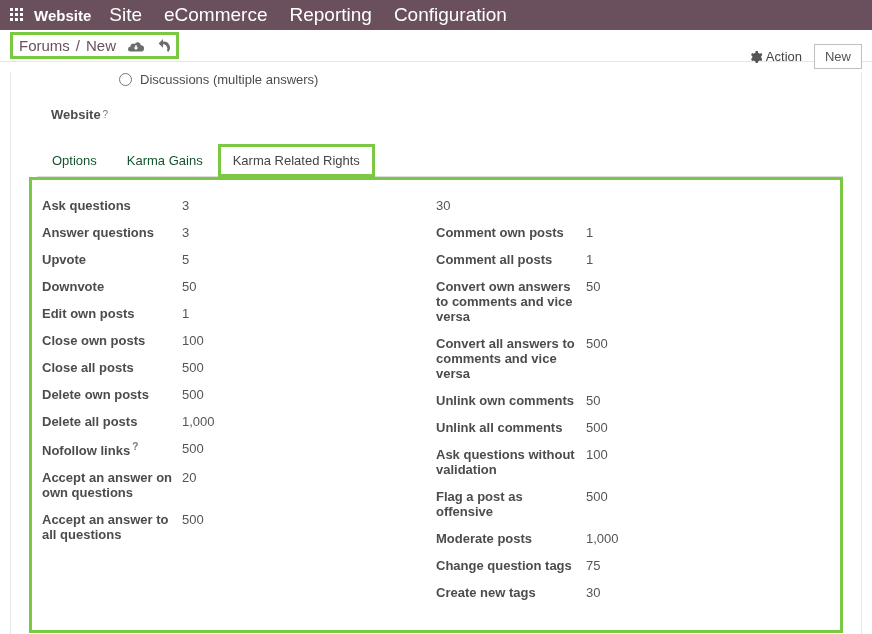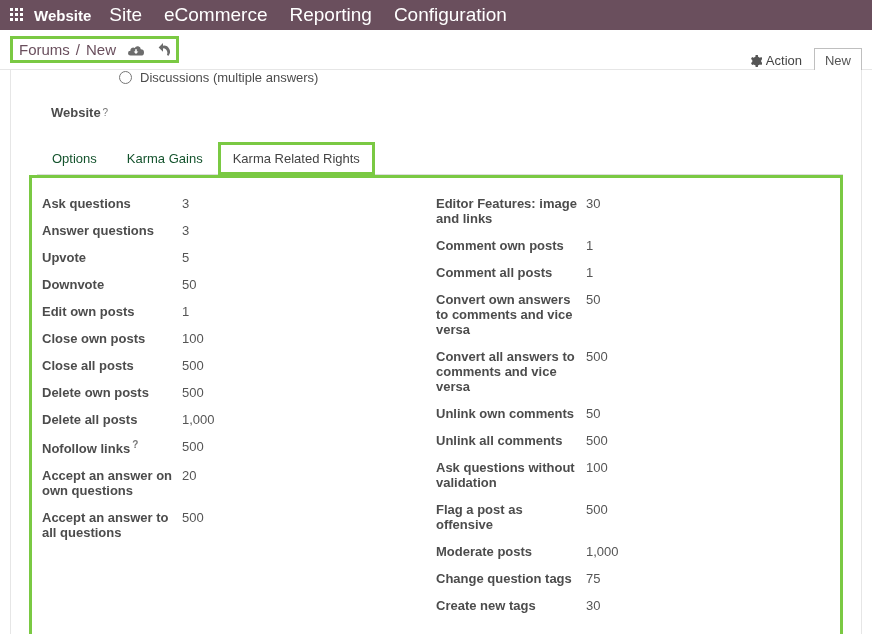--- a/index.html
+++ b/index.html
@@ -3,34 +3,34 @@
 <meta charset="utf-8">
 <style>
   html,body{margin:0;padding:0;font-family:"Helvetica Neue",Helvetica,Arial,sans-serif;font-size:13px;color:#4c4c4c;background:#fff;}
   *{box-sizing:border-box;}
   
   .navbar{background:#6a4f5d;height:30px;display:flex;align-items:center;padding:0 10px;color:#fff;}
   .navbar .apps-icon{margin-right:10px;display:flex;align-items:center;justify-content:center;cursor:pointer;}
   .navbar .brand{font-weight:600;font-size:15px;margin-right:18px;}
   .navbar .menu-item{margin-right:22px;font-size:19px;cursor:pointer;}
   
-  .controlbar{height:40px;border-bottom:1px solid #e6e6e6;display:flex;align-items:center;justify-content:space-between;padding:0 10px;}
+  .controlbar{height:32px;border-bottom:1px solid #e6e6e6;display:flex;align-items:center;justify-content:space-between;padding:0 10px;}
   .breadcrumb-wrap{display:flex;align-items:center;border:3px solid #7ac943;padding:2px 6px;}
   .breadcrumb-wrap .crumb{color:#6a4f5d;font-size:15px;}
   .breadcrumb-wrap .crumb.link{cursor:pointer;}
   .breadcrumb-wrap .sep{margin:0 6px;color:#6a4f5d;font-size:15px;}
   .breadcrumb-wrap .bc-icon{margin-left:12px;color:#6c6c6c;cursor:pointer;}
   .right-actions{display:flex;align-items:center;margin-top:22px;}
   .action-link{display:flex;align-items:center;margin-right:12px;color:#444;cursor:pointer;}
   .action-link svg{margin-right:4px;}
   .btn-new{border:1px solid #bfbfbf;background:#fff;color:#555;padding:4px 10px;cursor:pointer;font-size:13px;}
   
   .sheet-wrap{padding:0 10px 20px 10px;}
   .sheet{max-width:852px;margin:0 auto;border-left:1px solid #e6e6e6;border-right:1px solid #e6e6e6;background:#fff;padding:0 18px 10px 18px;position:relative;min-height:560px;}
-  .radio-row{margin-top:0;margin-left:90px;display:flex;}
+  .radio-row{margin-top:10px;margin-left:90px;display:flex;}
   .radio-row input{margin:0 8px 0 0;}
   .field-row{margin-top:20px;margin-left:22px;display:flex;align-items:center;}
   .field-label{font-weight:600;}
   .sup{color:#777;font-size:10px;vertical-align:super;margin-left:2px;}
   
   .tabs{margin-top:22px;display:flex;border-bottom:1px solid #ddd;margin-left:8px;}
   .tab{padding:8px 14px;border:1px solid transparent;border-bottom:none;color:#14532d;cursor:pointer;font-size:13px;}
   .tab.inactive{}
   .tab.active{border:1px solid #ddd;border-bottom:1px solid #fff;margin-bottom:-1px;background:#fff;color:#444;}
   .tab.hl{outline:3px solid #7ac943;outline-offset:-3px;}
@@ -162,21 +162,20 @@
             <div class="k">Accept an answer on own questions</div>
             <div class="v">20</div>
           </div>
           <div class="kv">
             <div class="k">Accept an answer to all questions</div>
             <div class="v">500</div>
           </div>
         </div>
       <div class="col right" id="col-right">
           <div class="kv">
-            <div class="k">Editor Features: image and links</div>
             <div class="v">30</div>
           </div>
           <div class="kv">
             <div class="k">Comment own posts</div>
             <div class="v">1</div>
           </div>
           <div class="kv">
             <div class="k">Comment all posts</div>
             <div class="v">1</div>
           </div>

